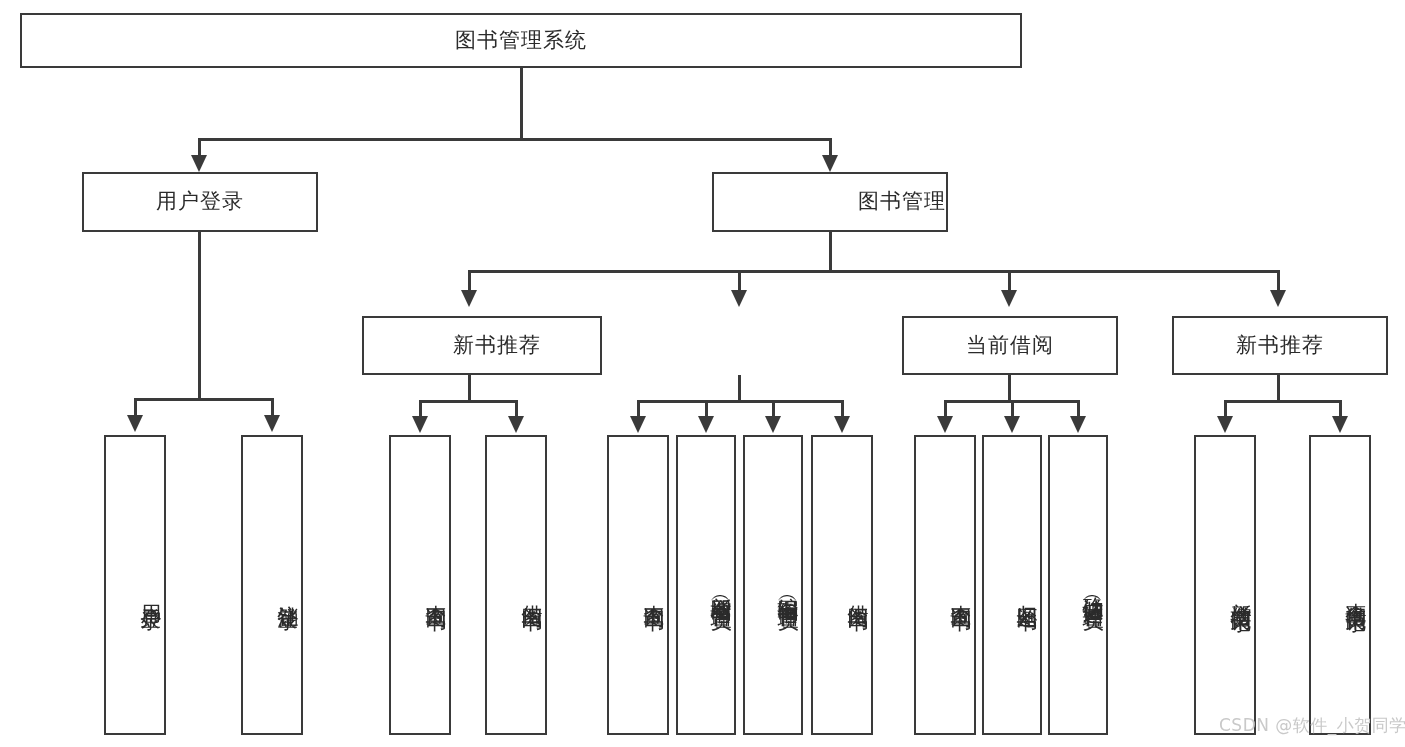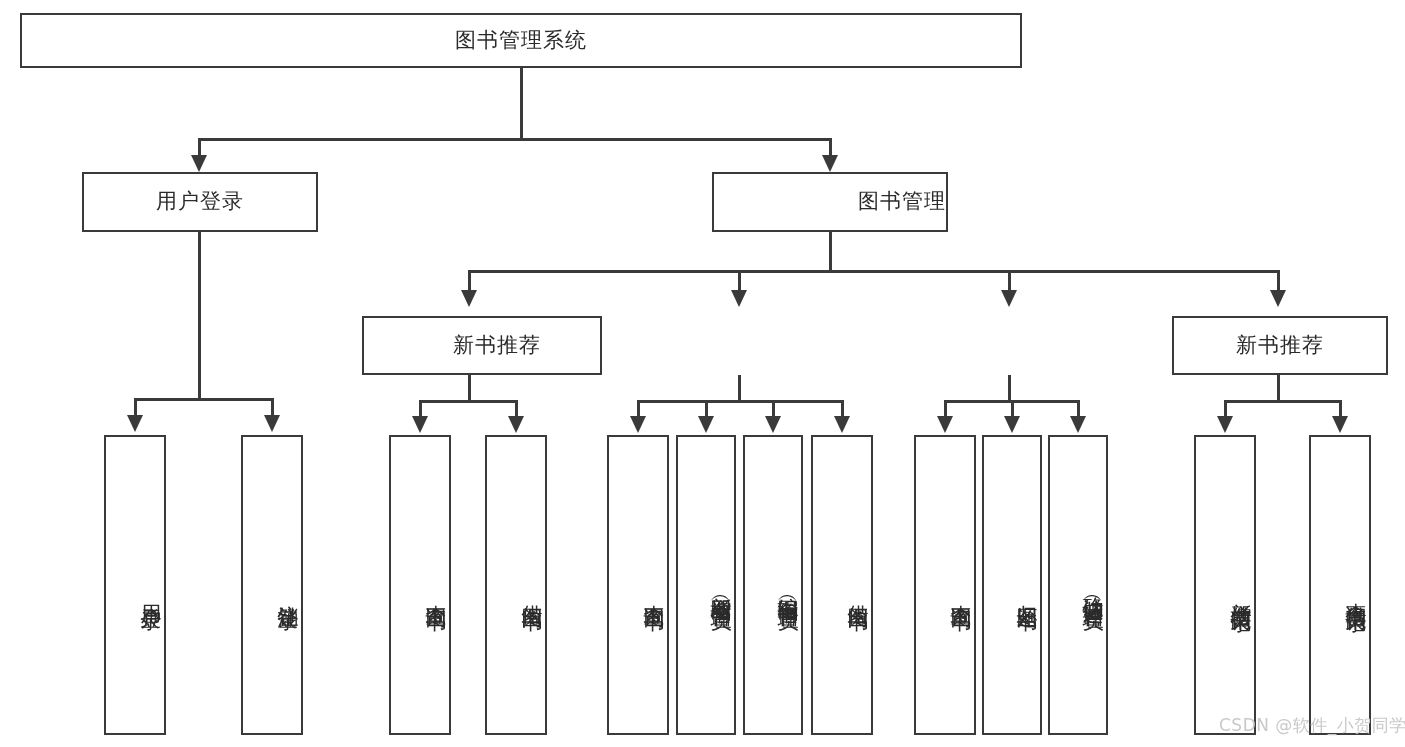--- a/index.html
+++ b/index.html
@@ -116,20 +116,23 @@
   <div class="arrow" style="left:461px; top:290px;"></div>
   <div class="conn v" style="left:738px; top:270px; height:22px;"></div>
   <div class="arrow" style="left:731px; top:290px;"></div>
   <div class="conn v" style="left:1008px; top:270px; height:22px;"></div>
   <div class="arrow" style="left:1001px; top:290px;"></div>
   <div class="conn v" style="left:1277px; top:270px; height:22px;"></div>
   <div class="arrow" style="left:1270px; top:290px;"></div>
 
   <div class="node horiz" style="left:362px; top:316px; width:240px; height:59px;padding-left:30px;">
     <span>新书推荐</span>
+  </div>
+  <div class="node horiz" style="left:902px; top:316px; width:216px; height:59px;">
+    <span>当前借阅</span>
   </div>
   <div class="node horiz" style="left:1172px; top:316px; width:216px; height:59px;">
     <span>新书推荐</span>
   </div>
 
   <div class="conn v" style="left:468px; top:375px; height:27px;"></div>
   <div class="conn h" style="left:419px; top:400px; width:98px; height:2.5px;"></div>
   <div class="conn v" style="left:419px; top:400px; height:18px;"></div>
   <div class="arrow" style="left:412px; top:416px;"></div>
   <div class="conn v" style="left:515px; top:400px; height:18px;"></div>

